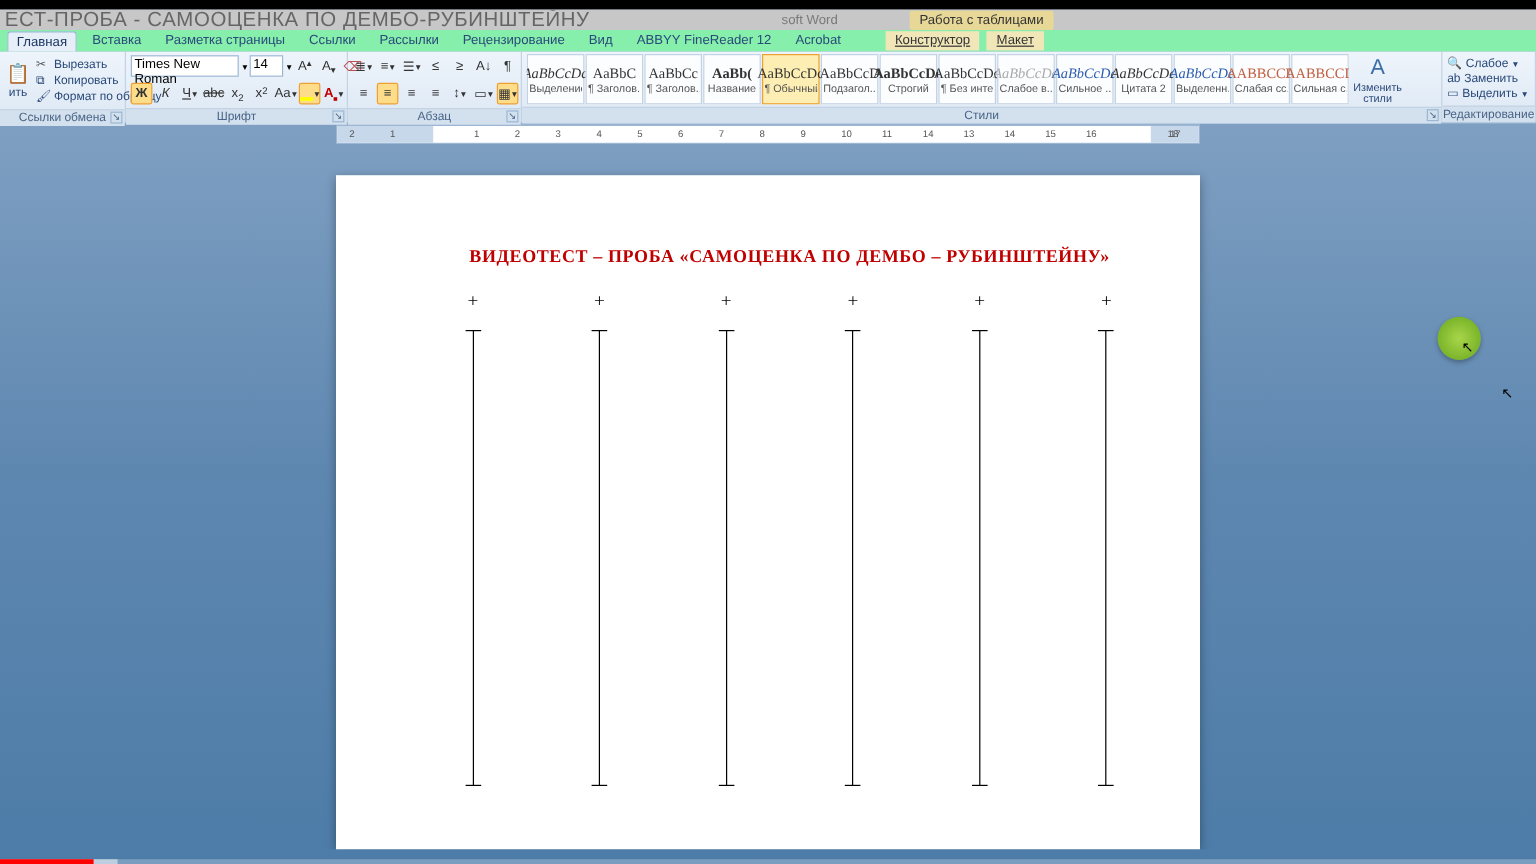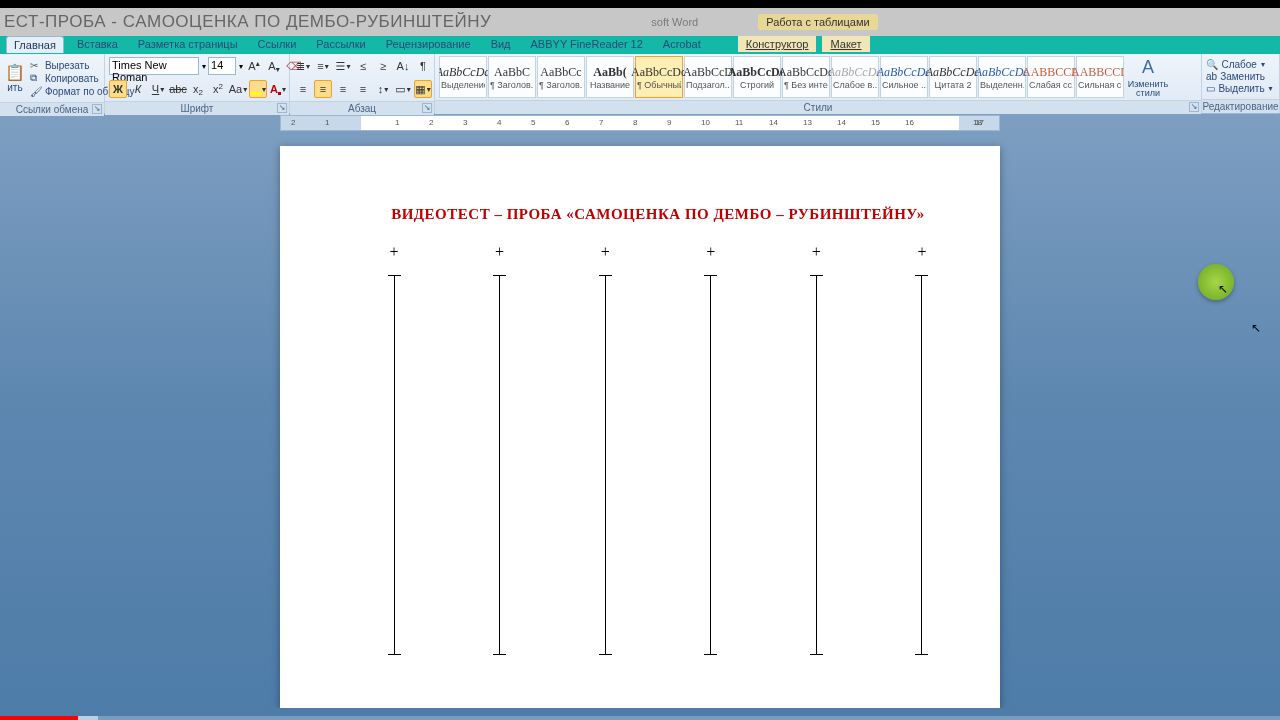--- a/index.html
+++ b/index.html
@@ -3,27 +3,27 @@
 <meta charset="utf-8">
 <style>
   * { margin:0; padding:0; box-sizing:border-box; }
   html,body{width:1280px;height:720px;overflow:hidden;font-family:"Segoe UI",Tahoma,sans-serif;font-size:11px;}
   body{background:linear-gradient(180deg,#8aa8c8 0%,#5e87b0 55%,#4d7ca8 100%);}
 
   
   .topbar{height:8px;background:#000;}
 
   
-  .titlebar{height:28px;background:#c7c7c7;display:flex;align-items:center;color:#444;font-size:16px;padding:0 4px;white-space:nowrap;overflow:hidden;}
+  .titlebar{height:17px;background:#c7c7c7;display:flex;align-items:center;color:#444;font-size:16px;padding:0 4px;white-space:nowrap;overflow:hidden;}
   .titlebar .doc-title{color:#666;font-size:17px;letter-spacing:0.5px;}
   .titlebar .ms{margin-left:160px;font-size:11px;color:#7a7a7a;}
   .titlebar .tableTools{margin-left:60px;font-size:11px;color:#333;background:#e8d898;padding:2px 8px;border-radius:2px;}
 
   
-  .tabs{height:18px;background:#14b8a6;display:flex;align-items:flex-start;font-size:11px;color:#2a4a7a;padding-left:6px;gap:6px;}
+  .tabs{height:18px;background:#86efac;display:flex;align-items:center;font-size:11px;color:#2a4a7a;padding-left:6px;gap:6px;}
   .tabs .tab{padding:2px 7px;cursor:default;}
   .tabs .tab.active{background:#e6eef8;border:1px solid #9bb7d4;border-bottom:none;border-radius:3px 3px 0 0;color:#1a3660;}
   .tabs .ttab{background:#f0e6b8;padding:2px 8px;color:#333;text-decoration:underline;}
 
   
   .ribbon{height:60px;background:linear-gradient(#eef4fb,#dde8f4);border-bottom:1px solid #9bb7d4;display:flex;}
   .group{border-right:1px solid #c4d3e3;display:flex;flex-direction:column;position:relative;}
   .group-body{flex:1;display:flex;align-items:center;padding:2px 4px;gap:4px;}
   .group-label{height:14px;font-size:10px;color:#4a6587;text-align:center;background:#d3e0ee;border-top:1px solid #c4d3e3;line-height:14px;position:relative;}
   .group-label .dlg{position:absolute;right:2px;top:1px;width:10px;height:10px;border:1px solid #9bb7d4;font-size:8px;line-height:8px;text-align:center;color:#4a6587;}

